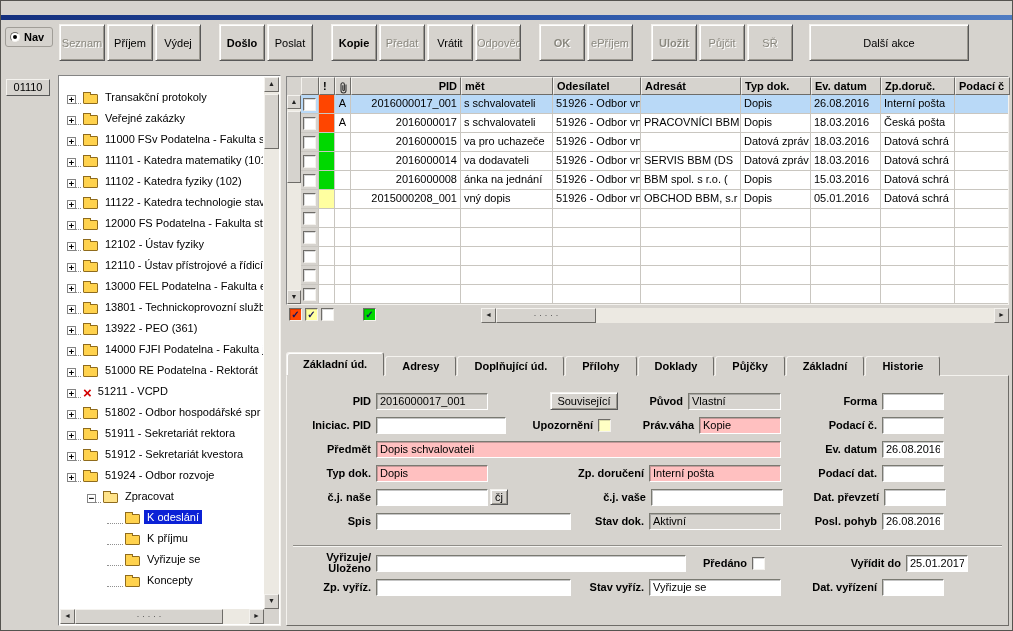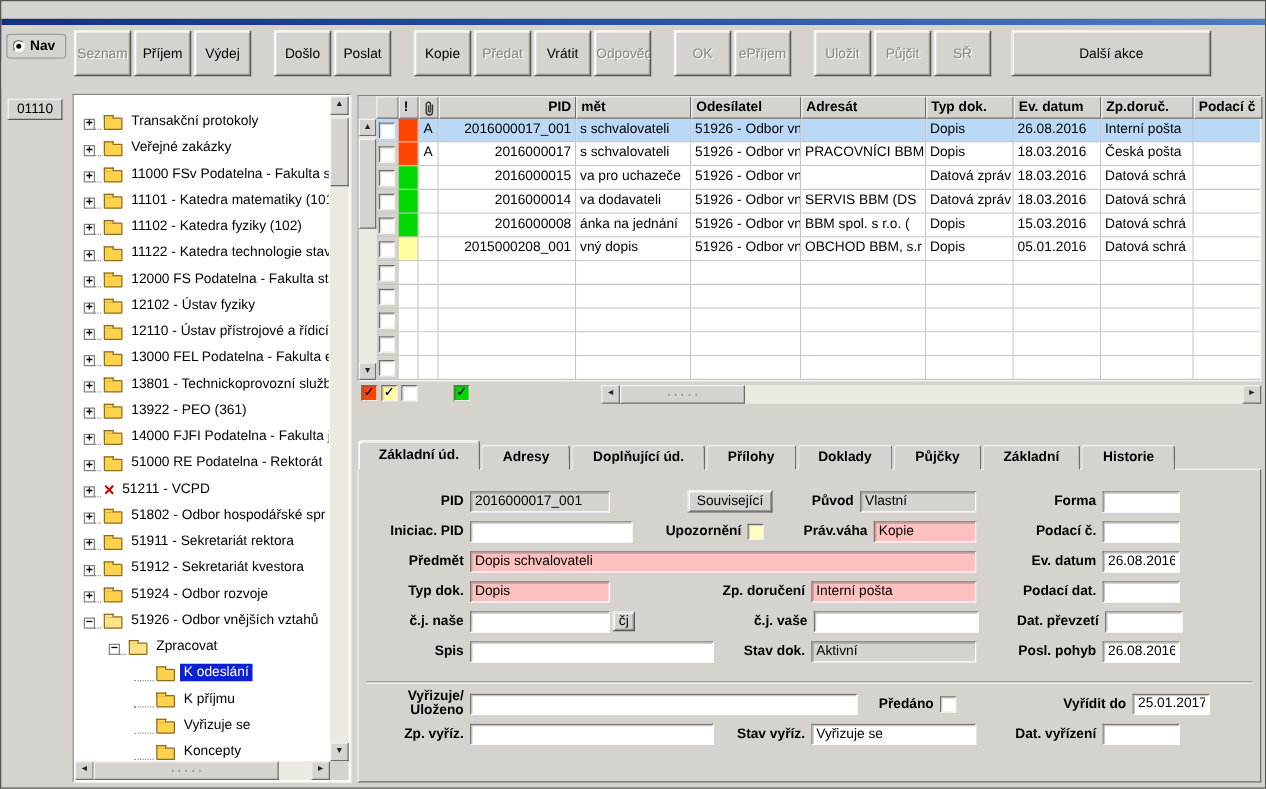--- a/index.html
+++ b/index.html
@@ -23,21 +23,21 @@
   .nav-area { position:absolute; left:4px; top:7px; width:48px; height:20px; display:flex; align-items:center; gap:4px;
     border:1px solid #a09d97; border-radius:3px; padding-left:4px; }
   .radio { width:10px; height:10px; border-radius:50%; background:#fff; border:1px solid; border-color:#6e6c68 #f4f2ee #f4f2ee #6e6c68; position:relative; }
   .radio::after { content:""; position:absolute; left:2px; top:2px; width:4px; height:4px; border-radius:50%; background:#000; }
   .nav-label { font-weight:bold; }
   .toolbtns { position:absolute; left:58px; top:4px; display:flex; align-items:flex-start; }
   .tb { flex:none; width:46px; height:37px; margin-right:2px; background:#d6d3ce;
     border:1px solid; border-color:#f4f2ee #585858 #585858 #f4f2ee;
     box-shadow:inset 1px 1px 0 #fff, inset -1px -1px 0 #9a978f;
     font:11px "Liberation Sans",sans-serif; cursor:default; overflow:hidden; padding:0 1px; }
-  .tb.gap { margin-left:16px; }
+  .tb.gap { margin-left:16px;font-weight:bold; }
   .tb.wide { width:160px; margin-left:14px; }
   .tb.disabled .tb-label { color:#8a887f; text-shadow:1px 1px 0 #fff; }
 
   .code-box { position:absolute; left:5px; top:78px; width:44px; height:17px; background:#d6d3ce;
     border:1px solid; border-color:#f4f2ee #585858 #585858 #f4f2ee; text-align:center; line-height:15px; }
 
   
   .tree-panel { position:absolute; left:57px; top:74px; width:223px; height:551px; background:#fff;
     border:1px solid; border-color:#848484 #f4f2ee #f4f2ee #848484; }
   .tree-content { position:absolute; left:2px; top:2px; right:17px; bottom:17px; overflow:hidden; padding-top:5px; background:#fff; }
@@ -377,27 +377,20 @@
         </div>
 
         <div class="tree-item level-1 icon-folder exp-plus">
           <span class="expander"></span>
           <span class="guide"></span>
           <span class="folder"></span>
 
           <span class="tlabel">51924 - Odbor rozvoje</span>
         </div>
 
-        <div class="tree-item level-1 icon-folder-open exp-minus">
-          <span class="expander"></span>
-          <span class="guide"></span>
-          <span class="folder"></span>
-
-          <span class="tlabel">51926 - Odbor vnějších vztahů</span>
-        </div>
 
         <div class="tree-item level-2 icon-folder-open exp-minus">
           <span class="expander"></span>
           <span class="guide"></span>
           <span class="folder"></span>
 
           <span class="tlabel">Zpracovat</span>
         </div>
 
         <div class="tree-item level-3 icon-folder exp-leaf selected">

